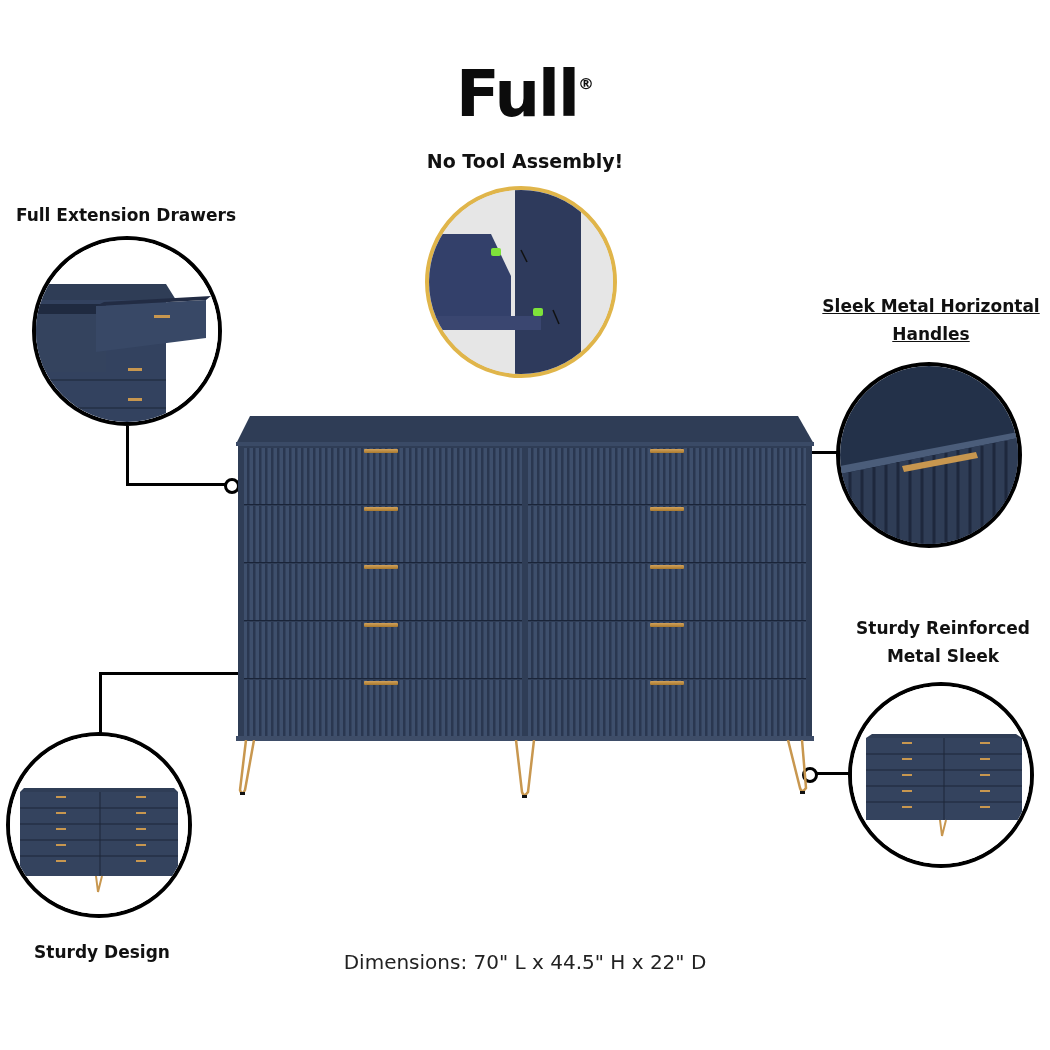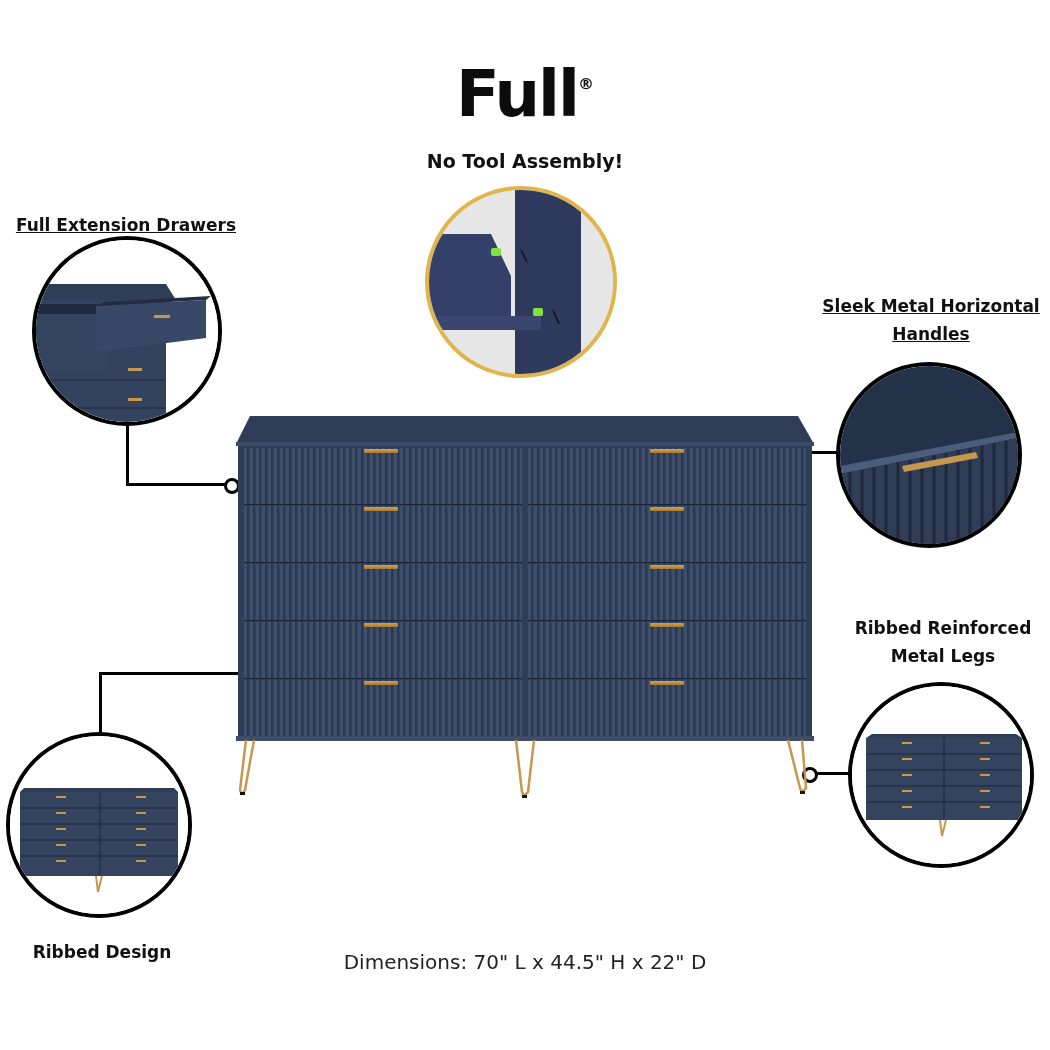--- a/index.html
+++ b/index.html
@@ -32,21 +32,21 @@
     <rect x="86" y="0" width="66" height="184" fill="#2e3a5c"></rect>
     <polygon points="0,44 62,44 82,86 82,126 0,126" fill="#33406a"></polygon>
     <rect x="0" y="126" width="112" height="14" fill="#3a4670"></rect>
     <rect x="62" y="58" width="10" height="8" rx="2" fill="#7ee33a"></rect>
     <rect x="104" y="118" width="10" height="8" rx="2" fill="#7ee33a"></rect>
     <line x1="92" y1="60" x2="98" y2="72" stroke="#111" stroke-width="1.5"></line>
     <line x1="124" y1="120" x2="130" y2="134" stroke="#111" stroke-width="1.5"></line>
   </svg>
 </div>
 
-<div class="abs label" style="left:0px; top:211px; width:252px;text-decoration:underline;">Full Extension Drawers</div>
+<div class="abs label" style="left:0px; top:201px; width:252px;">Full Extension Drawers</div>
 <div class="abs circle" style="left:32px; top:236px; width:190px; height:190px; border:4px solid #000;">
   <svg width="182" height="182" viewBox="0 0 182 182">
     <rect width="182" height="182" fill="#fff"></rect>
     <polygon points="0,60 10,44 130,44 140,60" fill="#2f3d56"></polygon>
     <rect x="0" y="60" width="130" height="122" fill="#33425f"></rect>
     <rect x="0" y="64" width="70" height="10" fill="#1f2a40"></rect>
     <rect x="0" y="74" width="70" height="58" fill="#34435e"></rect>
     <polygon points="60,66 170,60 170,98 60,112" fill="#384866"></polygon>
     <polygon points="60,66 170,60 175,56 68,62" fill="#222c44"></polygon>
     <rect x="118" y="75" width="16" height="3" fill="#c8974f"></rect>
@@ -81,21 +81,21 @@
         <line x1="142" y1="80" x2="142" y2="178"></line>
       <line x1="154" y1="77" x2="154" y2="178"></line>
         <line x1="166" y1="75" x2="166" y2="178"></line>
     </g>
     <polygon points="62,100 136,86 138,92 64,106" fill="#c8974f"></polygon>
   </svg>
 </div>
 <div class="abs callout-line" style="left:678px; top:451px; width:160px; height:3px;"></div>
 <div class="abs dot" style="left:666px; top:446px;"></div>
 
-<div class="abs label" style="left:836px; top:614px; width:214px;">Ribbed Reinforced Metal Legs</div>
+<div class="abs label" style="left:836px; top:614px; width:214px;">Sturdy Reinforced Metal Sleek</div>
 <div class="abs circle" style="left:848px; top:682px; width:186px; height:186px; border:4px solid #000;">
   <svg width="178" height="178" viewBox="0 0 178 178">
     <rect width="178" height="178" fill="#fff"></rect>
     <polygon points="14,52 20,48 164,48 170,52" fill="#2f3d56"></polygon>
     <rect x="14" y="52" width="156" height="82" fill="#34435e"></rect>
     <line x1="92" y1="52" x2="92" y2="134" stroke="#1d2638"></line>
     <g stroke="#1d2638">
       <line x1="14" y1="68" x2="170" y2="68"></line>
         <line x1="14" y1="84" x2="170" y2="84"></line>
       <line x1="14" y1="100" x2="170" y2="100"></line>
@@ -139,21 +139,21 @@
       <rect x="46" y="92" width="10" height="2"></rect>
         <rect x="126" y="92" width="10" height="2"></rect>
       <rect x="46" y="108" width="10" height="2"></rect>
         <rect x="126" y="108" width="10" height="2"></rect>
       <rect x="46" y="124" width="10" height="2"></rect>
         <rect x="126" y="124" width="10" height="2"></rect>
     </g>
     <path d="M86 140 L88 156 L92 140" stroke="#c8974f" stroke-width="2" fill="none"></path>
   </svg>
 </div>
-<div class="abs label" style="left:0px; top:938px; width:204px;">Ribbed Design</div>
+<div class="abs label" style="left:0px; top:938px; width:204px;">Sturdy Design</div>
 <div class="abs callout-line" style="left:99px; top:672px; width:3px; height:62px;"></div>
 <div class="abs callout-line" style="left:99px; top:672px; width:192px; height:3px;"></div>
 <div class="abs dot" style="left:289px; top:667px;"></div>
 
 <div class="abs" style="left:236px; top:416px; width:578px; height:386px;">
 
   <svg class="abs" style="left:0; top:0;" width="578" height="30" viewBox="0 0 578 30">
     <polygon points="0,28 14,0 562,0 578,28" fill="#2f3d56"></polygon>
     <rect x="0" y="26" width="578" height="4" fill="#3a4a66"></rect>
   </svg>

